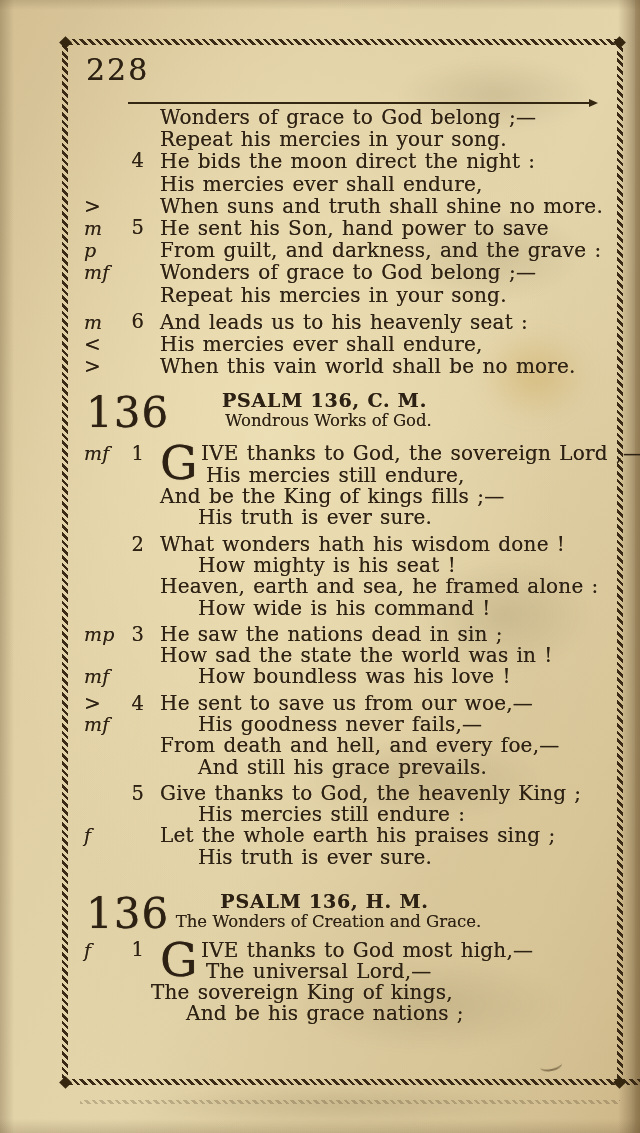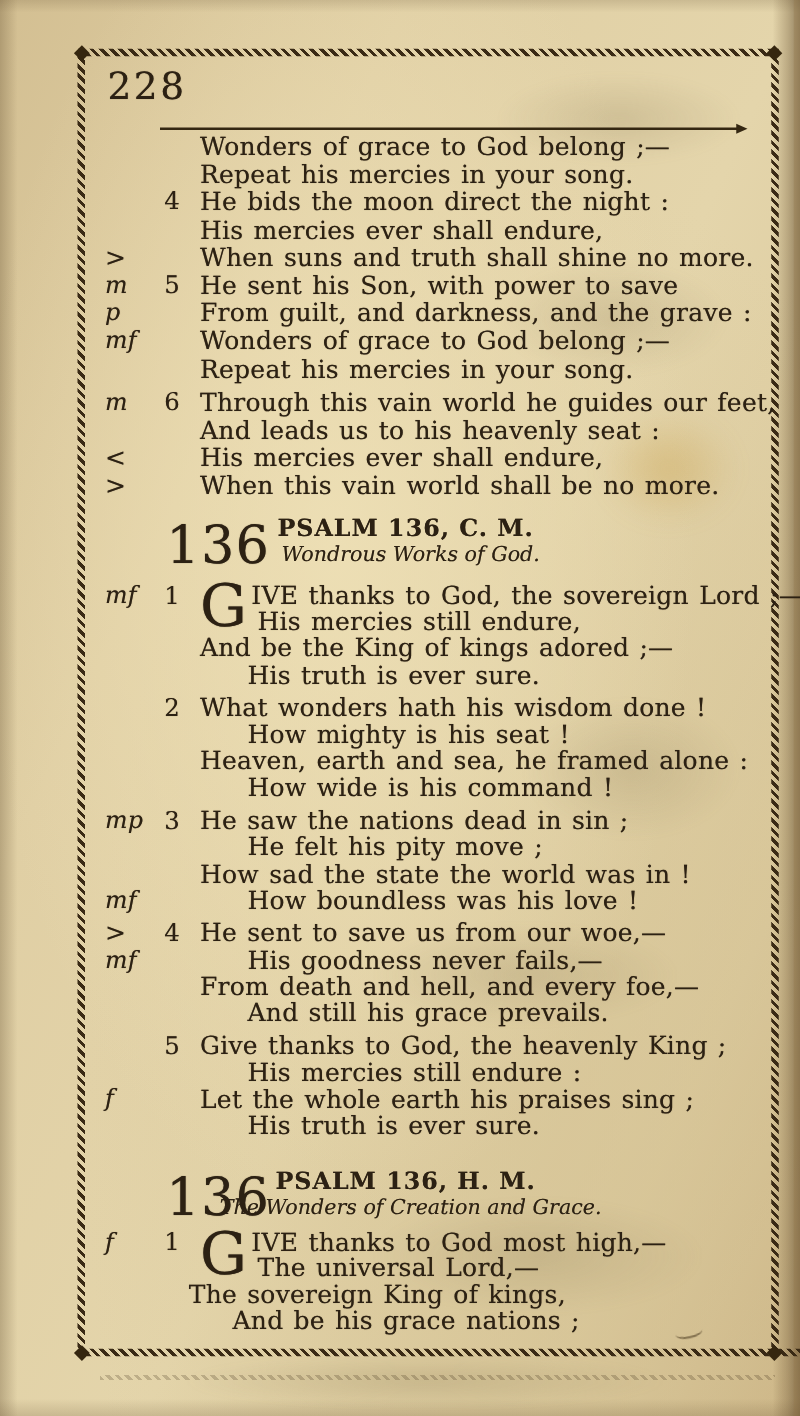--- a/index.html
+++ b/index.html
@@ -46,24 +46,24 @@
   .hrule{position:absolute;left:64px;top:62px;width:462px;height:2px;background:#342712;}
   .hrule .arrow{position:absolute;right:-8px;top:-3px;width:0;height:0;border-style:solid;
      border-width:4px 0 4px 9px;border-color:transparent transparent transparent #342712;}
 
   .sections{position:absolute;left:0;top:66px;width:100%;}
   section{position:relative;display:block;}
   .sec-head{position:relative;text-align:center;}
   .sec-1 .sec-head{margin-top:13px;height:47px;}
   .sec-2 .sec-head{margin-top:23px;height:44px;}
   .sec-number{position:absolute;left:22px;top:3px;font-size:42px;line-height:40px;
-     letter-spacing:1px;text-shadow:0 0 .7px rgba(44,33,19,.8);margin-left:47px;}
+     letter-spacing:1px;text-shadow:0 0 .7px rgba(44,33,19,.8);}
   .sec-title{font-size:19px;font-weight:bold;letter-spacing:.8px;line-height:21px;
      transform:translateX(-18px);text-shadow:0 0 .5px rgba(44,33,19,.7);}
-  .sec-subtitle{font-size:16.5px;font-style:italic;line-height:20px;transform:translateX(-14px);
+  .sec-subtitle{font-size:16.5px;line-height:20px;transform:translateX(-14px);
      text-shadow:0 0 .4px rgba(44,33,19,.55);}
   .sec-1 .sec-body{margin-top:6px;}
   .sec-2 .sec-body{margin-top:5px;}
 
   .vline{position:relative;white-space:nowrap;font-size:20px;
      letter-spacing:.2px;word-spacing:1.6px;text-shadow:0 0 .55px rgba(44,33,19,.65);}
   .sec-0 .vline{line-height:22.2px;}
   .sec-1 .vline{line-height:21.3px;}
   .sec-2 .vline{line-height:20.9px;}
   .vline.gap{margin-top:5px;}
@@ -130,47 +130,46 @@
     </div>
     <div class="sections">
         <section class="sec-0">
           <div class="sec-body">
             <div class="vline"><span class="vtext ind0">Wonders of grace to God belong ;—</span></div>
             <div class="vline"><span class="vtext ind0">Repeat his mercies in your song.</span></div>
             <div class="vline"><span class="vnum">4</span></div>
             <div class="vline"><span class="vtext ind0">He bids the moon direct the night :</span></div>
             <div class="vline"><span class="vtext ind0">His mercies ever shall endure,</span></div>
             <div class="vline"><span class="dyn wedge">&gt;</span><span class="vtext ind0">When suns and truth shall shine no more.</span></div>
-            <div class="vline"><span class="dyn">m</span><span class="vnum">5</span><span class="vtext ind0">He sent his Son, with power to save</span></div>
+            <div class="vline"><span class="dyn">m</span><span class="vnum">5</span><span class="vtext ind0">He sent his Son, hand power to save</span></div>
             <div class="vline"><span class="dyn">p</span><span class="vtext ind0">From guilt, and darkness, and the grave :</span></div>
             <div class="vline"><span class="dyn">mf</span><span class="vtext ind0">Wonders of grace to God belong ;—</span></div>
             <div class="vline"><span class="vtext ind0">Repeat his mercies in your song.</span></div>
-            <div class="vline gap"><span class="dyn">m</span><span class="vnum">6</span><span class="vtext ind0">Through this vain world he guides our feet,</span></div>
+            <div class="vline gap"><span class="dyn">m</span><span class="vnum">6</span></div>
             <div class="vline"><span class="vtext ind0">And leads us to his heavenly seat :</span></div>
             <div class="vline"><span class="dyn wedge">&lt;</span><span class="vtext ind0">His mercies ever shall endure,</span></div>
             <div class="vline"><span class="dyn wedge">&gt;</span><span class="vtext ind0">When this vain world shall be no more.</span></div>
           </div>
         </section>
         <section class="sec-1">
           <div class="sec-head">
             <div class="sec-number">136</div>
             <div class="sec-title">PSALM 136, C. M.</div>
             <div class="sec-subtitle">Wondrous Works of God.</div>
           </div>
           <div class="sec-body">
             <div class="vline hascap"><span class="dyn">mf</span><span class="vnum">1</span><span class="dropcap">G</span><span class="vtext ind0">IVE thanks to God, the sovereign Lord ;—</span></div>
             <div class="vline"><span class="vtext ind2">His mercies still endure,</span></div>
-            <div class="vline"><span class="vtext ind0">And be the King of kings adored ;—</span></div>
+            <div class="vline"><span class="vtext ind0">And be the King of kings fills ;—</span></div>
             <div class="vline"><span class="vtext ind1">His truth is ever sure.</span></div>
             <div class="vline gap"><span class="vnum">2</span><span class="vtext ind0">What wonders hath his wisdom done !</span></div>
             <div class="vline"><span class="vtext ind1">How mighty is his seat !</span></div>
             <div class="vline"><span class="vtext ind0">Heaven, earth and sea, he framed alone :</span></div>
             <div class="vline"><span class="vtext ind1">How wide is his command !</span></div>
             <div class="vline gap"><span class="dyn">mp</span><span class="vnum">3</span><span class="vtext ind0">He saw the nations dead in sin ;</span></div>
-            <div class="vline"><span class="vtext ind1">He felt his pity move ;</span></div>
             <div class="vline"><span class="vtext ind0">How sad the state the world was in !</span></div>
             <div class="vline"><span class="dyn">mf</span><span class="vtext ind1">How boundless was his love !</span></div>
             <div class="vline gap"><span class="dyn wedge">&gt;</span><span class="vnum">4</span><span class="vtext ind0">He sent to save us from our woe,—</span></div>
             <div class="vline"><span class="dyn">mf</span><span class="vtext ind1">His goodness never fails,—</span></div>
             <div class="vline"><span class="vtext ind0">From death and hell, and every foe,—</span></div>
             <div class="vline"><span class="vtext ind1">And still his grace prevails.</span></div>
             <div class="vline gap"><span class="vnum">5</span><span class="vtext ind0">Give thanks to God, the heavenly King ;</span></div>
             <div class="vline"><span class="vtext ind1">His mercies still endure :</span></div>
             <div class="vline"><span class="dyn">f</span><span class="vtext ind0">Let the whole earth his praises sing ;</span></div>
             <div class="vline"><span class="vtext ind1">His truth is ever sure.</span></div>

